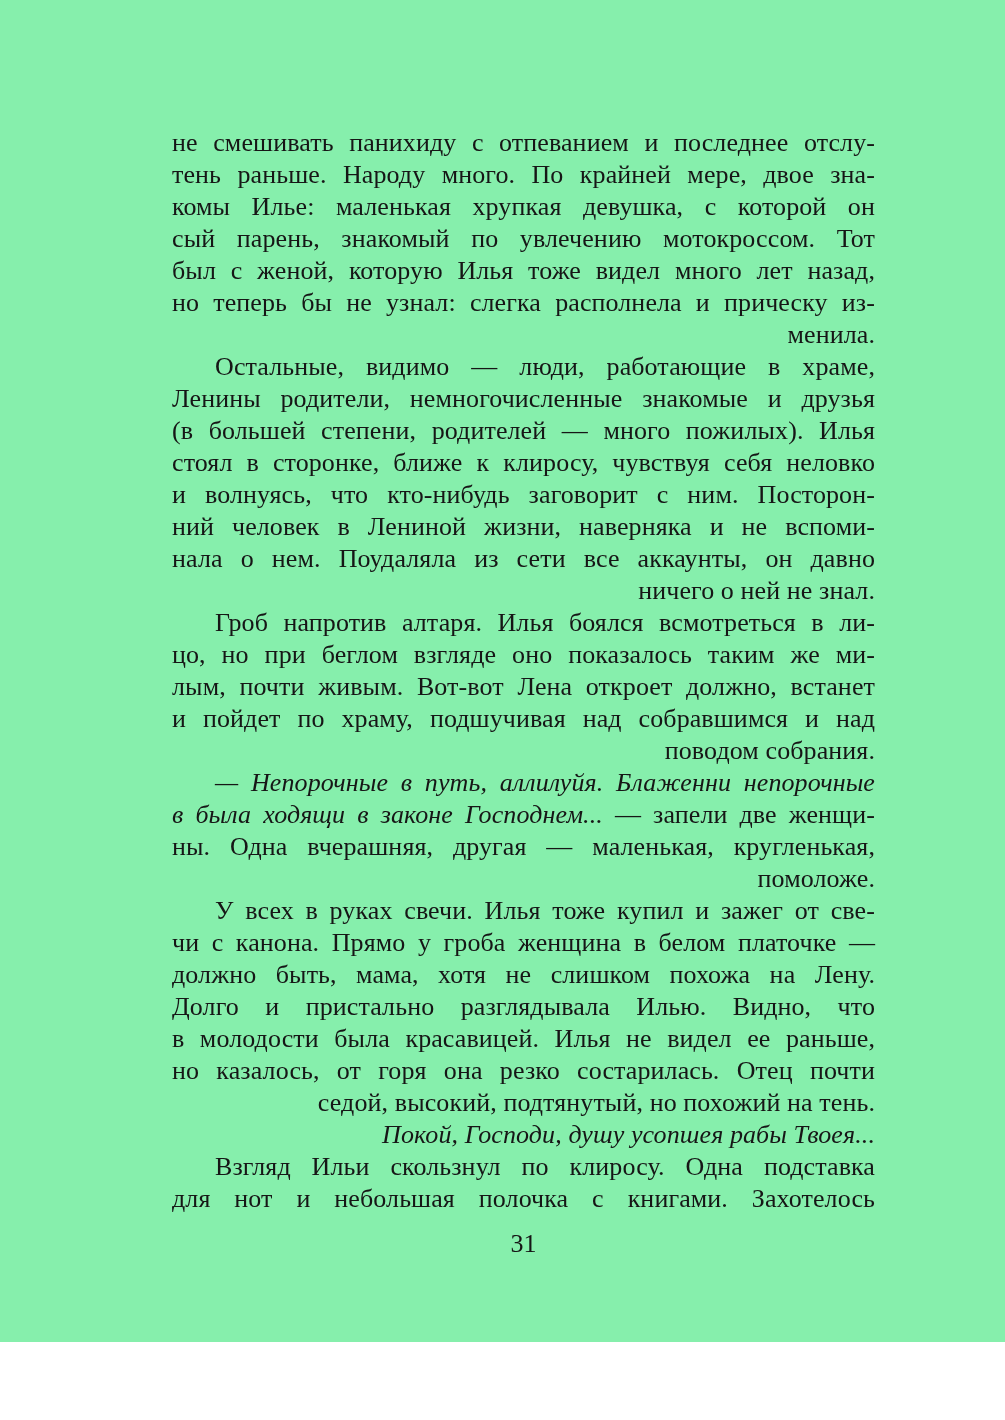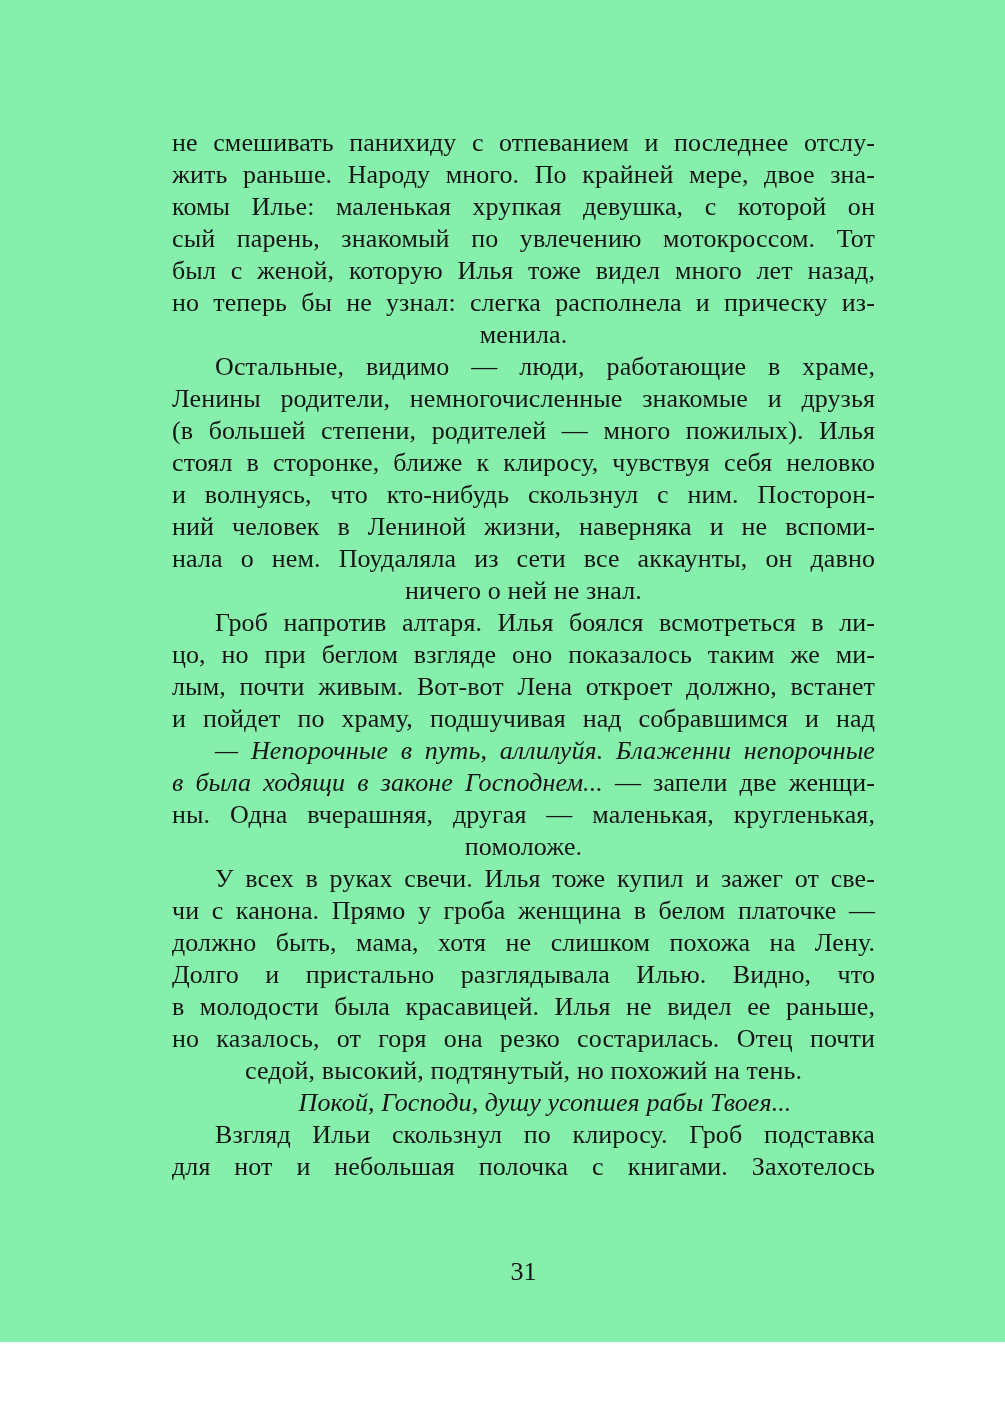--- a/index.html
+++ b/index.html
@@ -23,90 +23,91 @@
     width: 703px;
   }
   .paragraph {
     margin: 0;
     padding: 0;
   }
   .line {
     font-size: 26px;
     line-height: 32px;
     height: 32px;
-    text-align: center;
+    text-align: right;
     letter-spacing: 0.1px;
   }
   .line.justify {
     text-align: justify;
     text-align-last: justify;
   }
   .line.indent {
     padding-left: 43px;
   }
   .italic {
     font-style: italic;
   }
   .page-number {
     position: absolute;
     left: 172px;
-    top: 1256px;
+    top: 1228px;
     width: 703px;
     text-align: center;
     font-size: 26px;
     line-height: 32px;
   }
 </style>
 </head>
 <body>
 
 <div class="page">
   <div class="text-block">
       <div class="paragraph">
         <div class="line justify"><span>не смешивать панихиду с отпеванием и последнее отслу-</span></div>
-        <div class="line justify"><span>жить раньше. Народу много. По крайней мере, двое зна-</span></div>
+        <div class="line justify"><span>тень раньше. Народу много. По крайней мере, двое зна-</span></div>
         <div class="line justify"><span>комы Илье: маленькая хрупкая девушка, с которой он</span></div>
         <div class="line justify"><span>сый парень, знакомый по увлечению мотокроссом. Тот</span></div>
         <div class="line justify"><span>был с женой, которую Илья тоже видел много лет назад,</span></div>
         <div class="line justify"><span>но теперь бы не узнал: слегка располнела и прическу из-</span></div>
         <div class="line"><span>менила.</span></div>
       </div>
       <div class="paragraph">
         <div class="line justify indent"><span>Остальные, видимо — люди, работающие в храме,</span></div>
         <div class="line justify"><span>Ленины родители, немногочисленные знакомые и друзья</span></div>
         <div class="line justify"><span>(в большей степени, родителей — много пожилых). Илья</span></div>
         <div class="line justify"><span>стоял в сторонке, ближе к клиросу, чувствуя себя неловко</span></div>
-        <div class="line justify"><span>и волнуясь, что кто-нибудь скользнул с ним. Посторон-</span></div>
+        <div class="line justify"><span>и волнуясь, что кто-нибудь заговорит с ним. Посторон-</span></div>
         <div class="line justify"><span>ний человек в Лениной жизни, наверняка и не вспоми-</span></div>
         <div class="line justify"><span>нала о нем. Поудаляла из сети все аккаунты, он давно</span></div>
         <div class="line"><span>ничего о ней не знал.</span></div>
       </div>
       <div class="paragraph">
         <div class="line justify indent"><span>Гроб напротив алтаря. Илья боялся всмотреться в ли-</span></div>
         <div class="line justify"><span>цо, но при беглом взгляде оно показалось таким же ми-</span></div>
         <div class="line justify"><span>лым, почти живым. Вот-вот Лена откроет должно, встанет</span></div>
         <div class="line justify"><span>и пойдет по храму, подшучивая над собравшимся и над</span></div>
+        <div class="line"><span>поводом собрания.</span></div>
       </div>
       <div class="paragraph">
         <div class="line justify indent"><span class="italic">— Непорочные в путь, аллилуйя. Блаженни непорочные</span></div>
         <div class="line justify"><span class="italic">в была ходящи в законе Господнем... </span><span>— запели две женщи-</span></div>
         <div class="line justify"><span>ны. Одна вчерашняя, другая — маленькая, кругленькая,</span></div>
         <div class="line"><span>помоложе.</span></div>
       </div>
       <div class="paragraph">
         <div class="line justify indent"><span>У всех в руках свечи. Илья тоже купил и зажег от све-</span></div>
         <div class="line justify"><span>чи с канона. Прямо у гроба женщина в белом платочке —</span></div>
         <div class="line justify"><span>должно быть, мама, хотя не слишком похожа на Лену.</span></div>
         <div class="line justify"><span>Долго и пристально разглядывала Илью. Видно, что</span></div>
         <div class="line justify"><span>в молодости была красавицей. Илья не видел ее раньше,</span></div>
         <div class="line justify"><span>но казалось, от горя она резко состарилась. Отец почти</span></div>
         <div class="line"><span>седой, высокий, подтянутый, но похожий на тень.</span></div>
       </div>
       <div class="paragraph">
         <div class="line indent"><span class="italic">Покой, Господи, душу усопшея рабы Твоея...</span></div>
       </div>
       <div class="paragraph">
-        <div class="line justify indent"><span>Взгляд Ильи скользнул по клиросу. Гроб подставка</span></div>
+        <div class="line justify indent"><span>Взгляд Ильи скользнул по клиросу. Одна подставка</span></div>
         <div class="line justify"><span>для нот и небольшая полочка с книгами. Захотелось</span></div>
       </div>
     </div>
   <div class="page-number">31</div>
 </div>
 
 </body></html>

